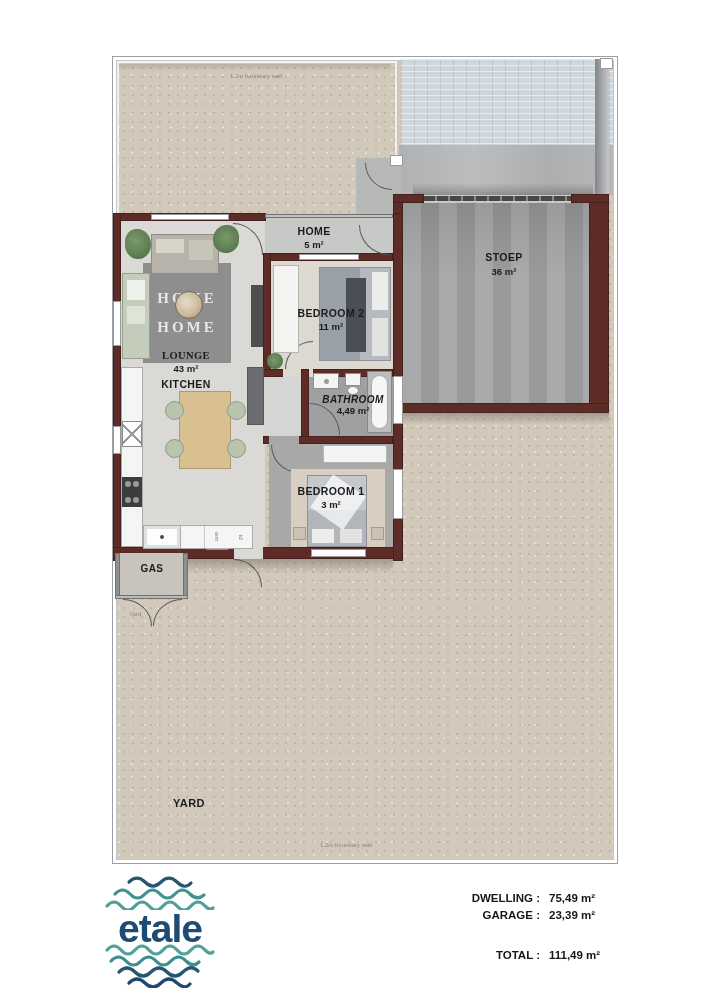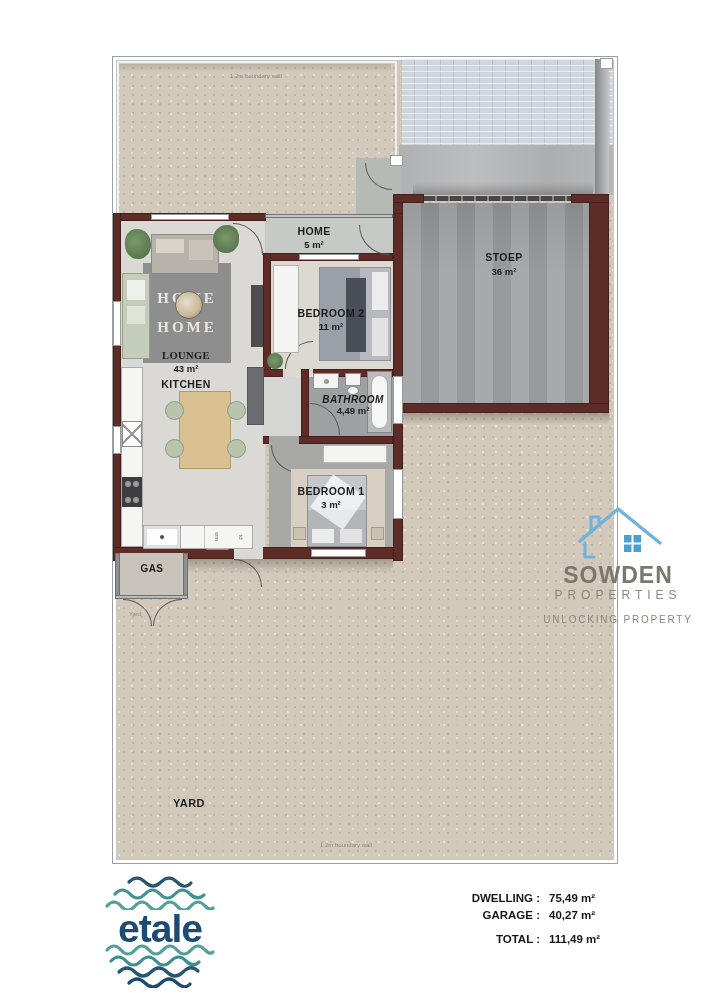--- a/index.html
+++ b/index.html
@@ -36,21 +36,21 @@
   .sowden-tag{font-size:10px;letter-spacing:1.8px;color:#8d8780;margin-top:12px;}
   
   #etale{position:absolute;left:96px;top:874px;width:128px;text-align:center;}
   .etale-text{display:block;font-size:39px;font-weight:bold;color:#1e4b73;line-height:34px;
               letter-spacing:-1px;margin:-2px 0;}
   
   #summary{position:absolute;left:415px;top:892px;width:200px;font-weight:bold;color:#161616;}
   .sum-row{display:flex;align-items:baseline;font-size:11.5px;margin-bottom:5px;}
   .sum-label{width:125px;text-align:right;}
   .sum-value{margin-left:9px;text-align:right;}
-  .sum-total{margin-top:12px;}
+  .sum-total{margin-top:28px;}
   .rug-text{position:relative;color:#e8e6e2;font-weight:bold;font-size:15px;letter-spacing:3px;
             font-family:"Liberation Serif",serif;line-height:1;}
   .chair{position:absolute;width:17px;height:17px;border-radius:50%;background:#b9c4ac;border:1px solid #8f9a84;}
   .garage-door{position:absolute;background:repeating-linear-gradient(90deg,#474747 0 11px,#8a8a8a 11px 13px);}
 </style>
 </head>
 <body>
 
 <div id="page">
 
@@ -220,33 +220,20 @@
     <div class="lbl room-area" style="left:73px;top:306px;">43 m²</div>
     <div class="lbl room-name" style="left:73px;top:321px;">KITCHEN</div>
     <div class="lbl room-name" style="left:240px;top:337px;font-size:10px;font-style:italic;">BATHROOM</div>
     <div class="lbl room-area" style="left:240px;top:348px;">4,49 m²</div>
     <div class="lbl room-name" style="left:218px;top:428px;">BEDROOM 1</div>
     <div class="lbl room-area" style="left:218px;top:442px;">3 m²</div>
     <div class="tinylbl" style="left:16px;top:554px;">Yard</div>
     <div class="lbl room-name" style="left:76px;top:740px;font-size:11px;">YARD</div>
     <div class="lbl tinylbl" style="left:233px;top:785px;transform:translateX(-50%);">1.2m boundary wall</div>
 
-    <div id="sowden">
-      <svg width="120" height="64" viewBox="0 0 120 64">
-        <path d="M22,46 L60,14 L102,48" fill="none" stroke="#6fb4da" stroke-width="3.4" stroke-linecap="round" stroke-linejoin="round"></path>
-        <path d="M33,37 L33,22 L41,22 L41,30" fill="none" stroke="#6fb4da" stroke-width="3" stroke-linecap="round" stroke-linejoin="round"></path>
-        <path d="M27,48 L27,62 L36,62" fill="none" stroke="#6fb4da" stroke-width="3" stroke-linecap="round" stroke-linejoin="round"></path>
-        <rect x="66" y="40" width="17" height="17" fill="#49a0d2"></rect>
-        <line x1="74.5" y1="40" x2="74.5" y2="57" stroke="#ffffff" stroke-width="2"></line>
-        <line x1="66" y1="48.5" x2="83" y2="48.5" stroke="#ffffff" stroke-width="2"></line>
-      </svg>
-      <div class="sowden-name">SOWDEN</div>
-      <div class="sowden-sub">PROPERTIES</div>
-      <div class="sowden-tag">UNLOCKING PROPERTY</div>
-    </div>
 
   </div>
 
   <div id="etale">
     <svg width="128" height="36" viewBox="0 0 128 36">
       <path d="M33,8  q8,-8 16,0 q8,8 16,0 q8,-8 16,0 q8,8 14,1" fill="none" stroke="#27566f" stroke-width="3.2" stroke-linecap="round"></path>
       <path d="M19,20 q7.5,-8 15,0 q7.5,8 15,0 q7.5,-8 15,0 q7.5,8 15,0 q7.5,-8 15,0 q7,7 14,1" fill="none" stroke="#42938f" stroke-width="3.2" stroke-linecap="round"></path>
       <path d="M11,32 q7,-8 14,0 q7,8 14,0 q7,-8 14,0 q7,8 14,0 q7,-8 14,0 q7,8 14,0 q7,-8 14,0 q5,5 8,2" fill="none" stroke="#52a09b" stroke-width="3.2" stroke-linecap="round"></path>
     </svg>
     <span class="etale-text">etale</span>
@@ -258,21 +245,21 @@
     </svg>
   </div>
 
   <div id="summary">
     <div class="sum-row">
       <span class="sum-label">DWELLING :</span>
       <span class="sum-value">75,49 m²</span>
     </div>
     <div class="sum-row">
       <span class="sum-label">GARAGE :</span>
-      <span class="sum-value">40,27 m²</span>
+      <span class="sum-value">23,39 m²</span>
     </div>
     <div class="sum-row sum-total">
       <span class="sum-label">TOTAL :</span>
       <span class="sum-value">111,49 m²</span>
     </div>
   </div>
 
 </div>
 
 </body></html>

